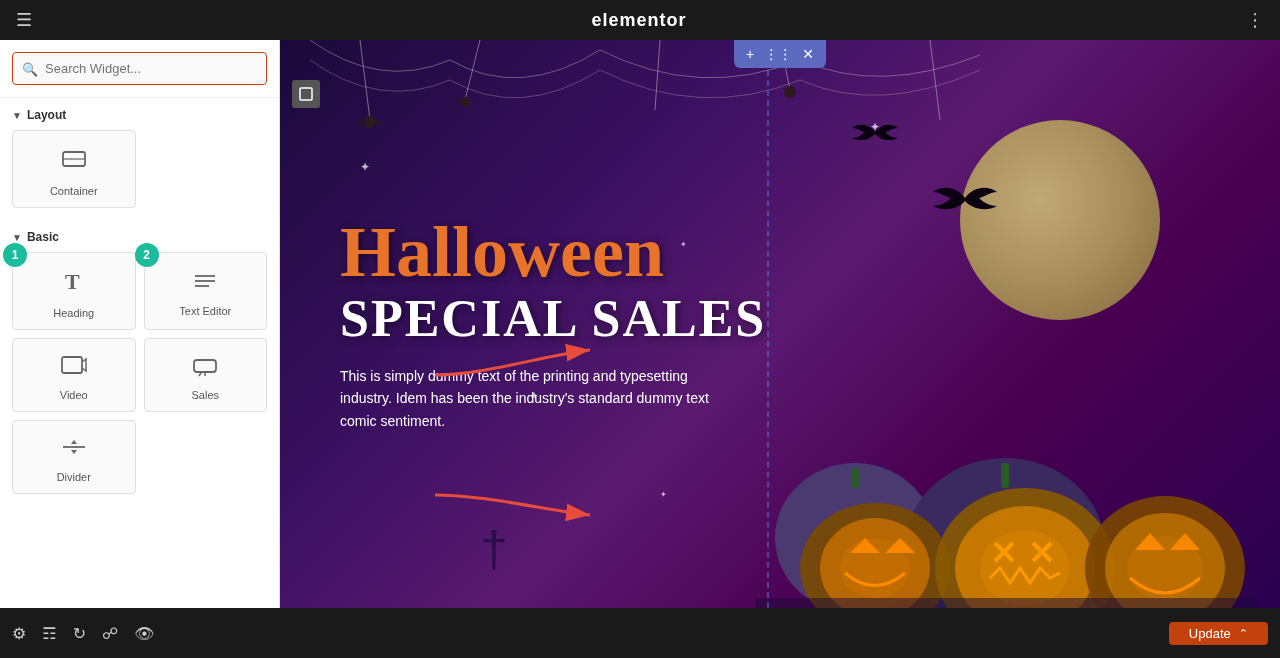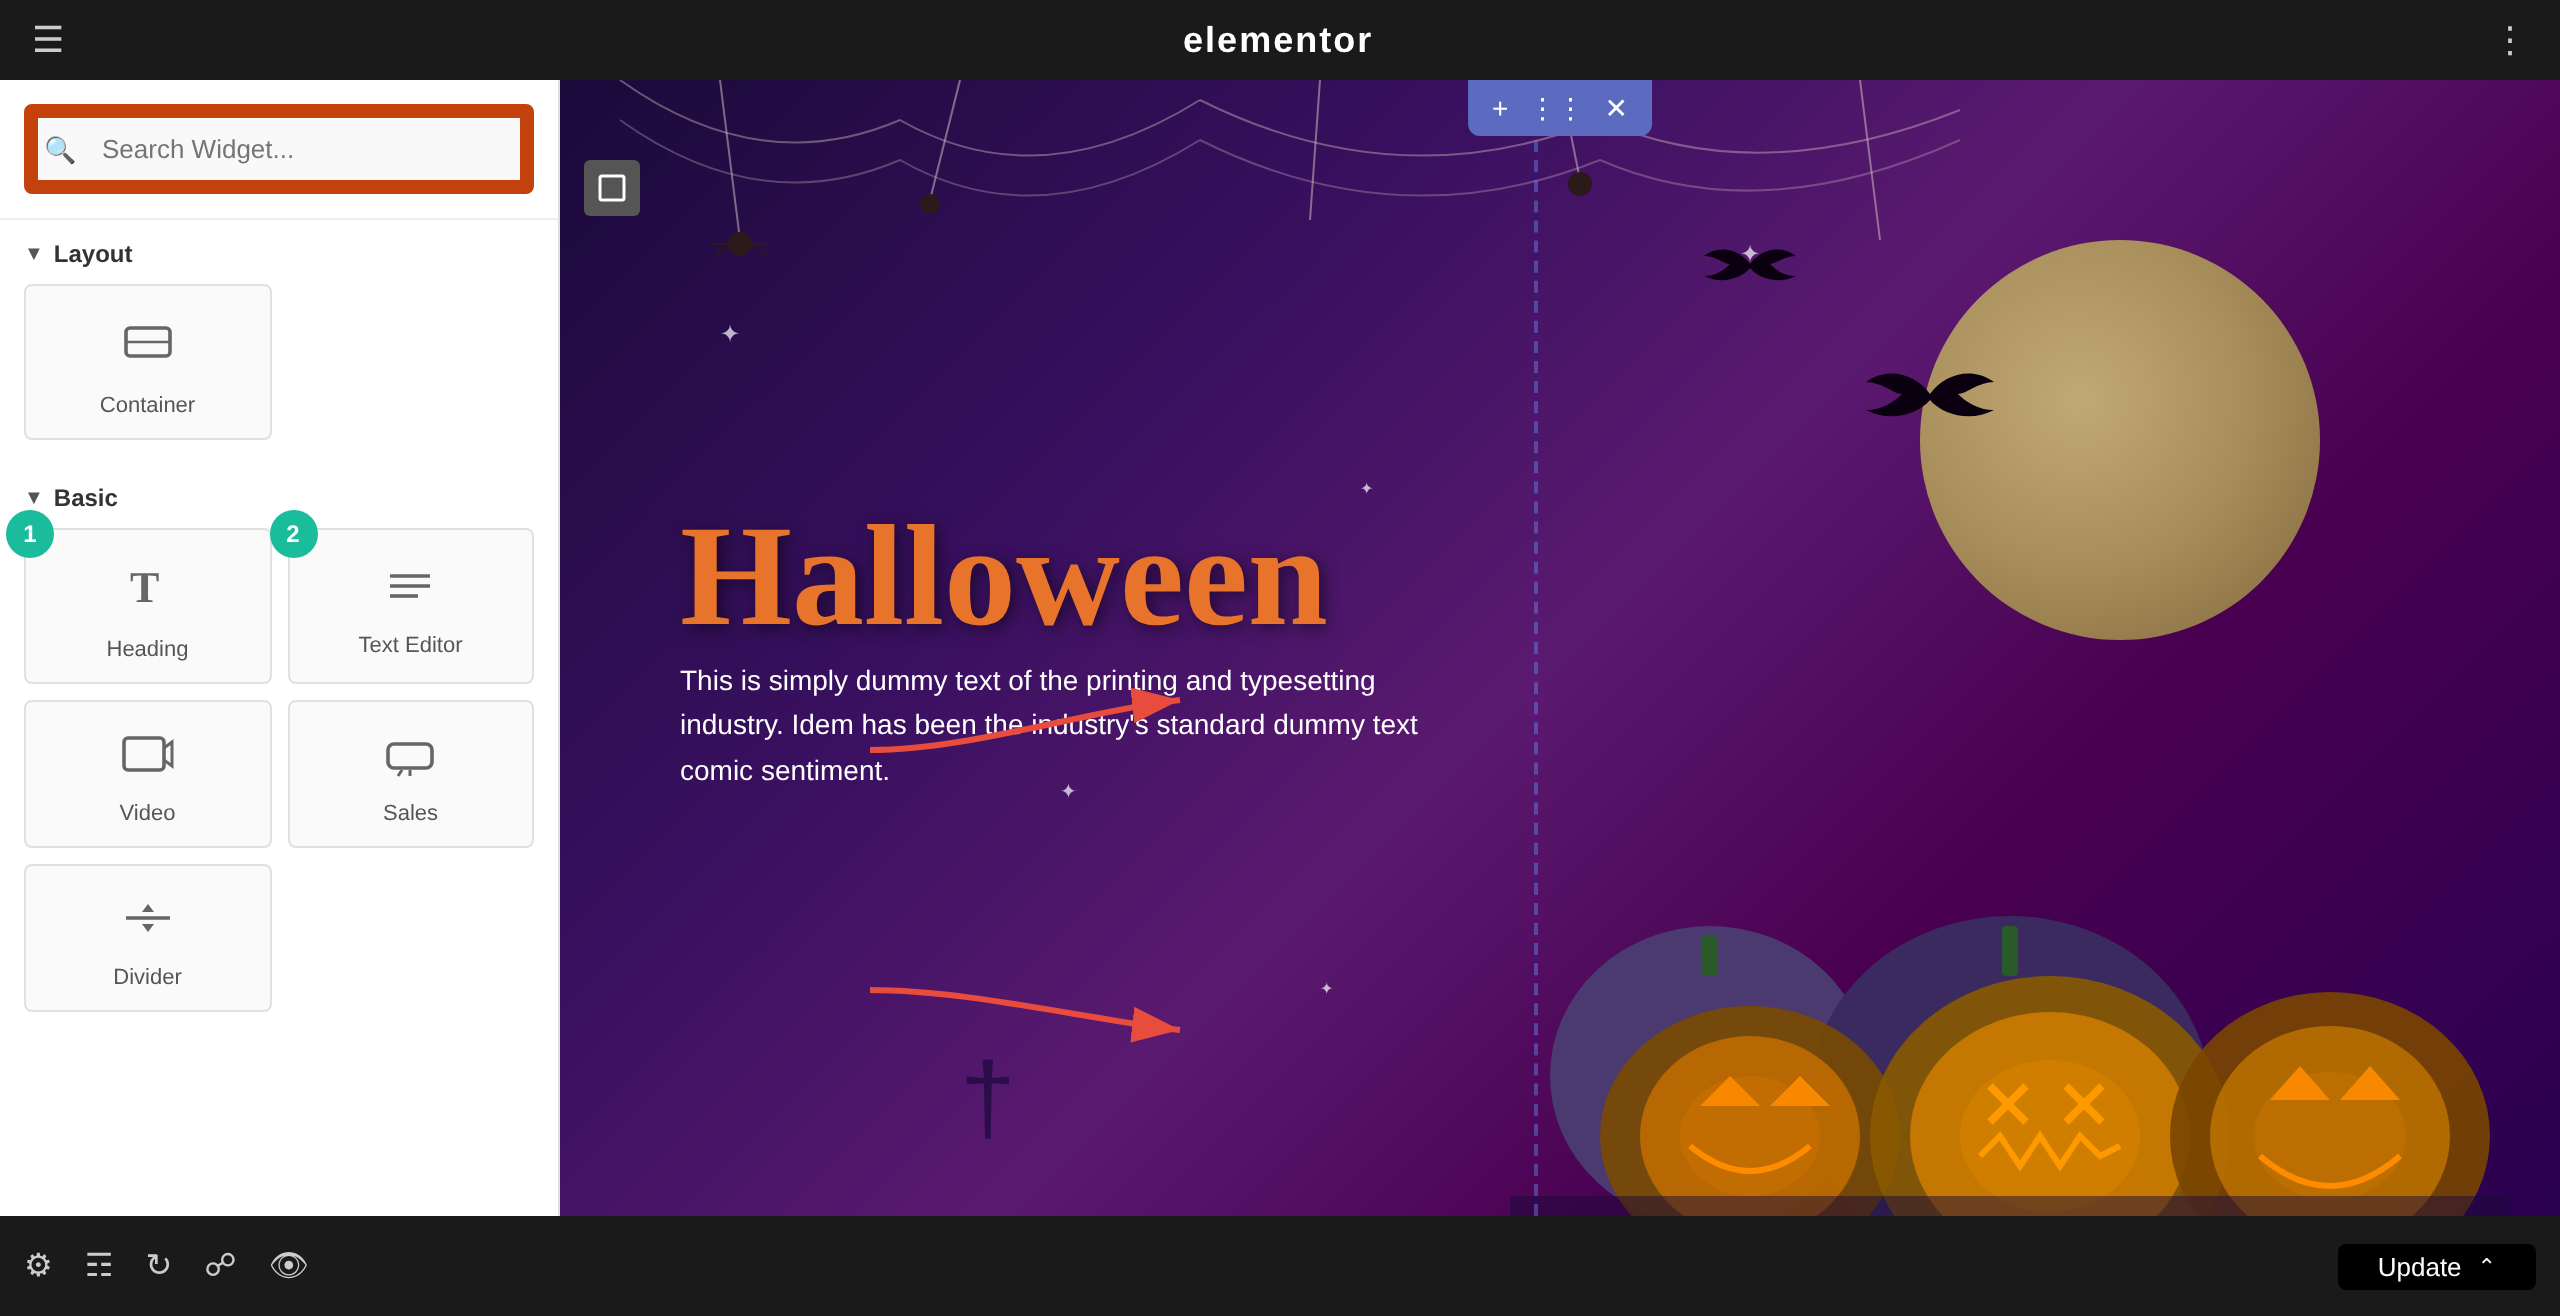--- a/index.html
+++ b/index.html
@@ -38,21 +38,21 @@
       flex-shrink: 0;
     }
 
     .search-bar {
       padding: 12px;
       border-bottom: 1px solid #eee;
     }
     .search-bar input {
       width: 100%;
       padding: 8px 12px 8px 32px;
-      border: 7px solid #c2410c;
+      border: 1px solid #c2410c;
       border-radius: 4px;
       font-size: 13px;
       color: #666;
       background: #f9f9f9;
       outline: none;
     }
     .search-wrapper {
       position: relative;
     }
     .search-wrapper .search-icon-inner {
@@ -106,21 +106,21 @@
       height: 50px;
       display: flex;
       align-items: center;
       justify-content: space-between;
       padding: 0 12px;
       flex-shrink: 0;
     }
     .bottom-left { display: flex; gap: 16px; }
     .bottom-icon { color: #ccc; font-size: 16px; cursor: pointer; }
     .update-btn {
-      background: #000000;
+      background: #c2410c;
       color: #fff;
       border: none;
       padding: 4px 20px;
       border-radius: 4px;
       font-size: 13px;
       cursor: pointer;
       display: flex;
       align-items: center;
       gap: 8px;
     }
@@ -518,20 +518,21 @@
           <ellipse cx="410" cy="310" rx="38" ry="32" fill="#ff8c00" opacity="0.15"></ellipse>
 
           <rect x="0" y="340" width="500" height="10" fill="#1a0a3a" opacity="0.5"></rect>
         </svg>
       </div>
 
       <div class="cross">†</div>
 
       <div style="position:relative; z-index:5;">
         <div class="halloween-title">Halloween</div>
+        <div class="halloween-subtitle">Special Sales</div>
         <div class="halloween-desc">This is simply dummy text of the printing and typesetting industry. Idem has been the industry's standard dummy text comic sentiment.</div>
       </div>
 
     </div>
 
     <div class="column-border"></div>
 
     <svg class="arrow-svg" style="position:absolute; top:295px; left:145px; width:180px; height:80px;" viewBox="0 0 180 80">
       <defs>
         <marker id="arrowhead1" markerWidth="8" markerHeight="6" refX="8" refY="3" orient="auto">

